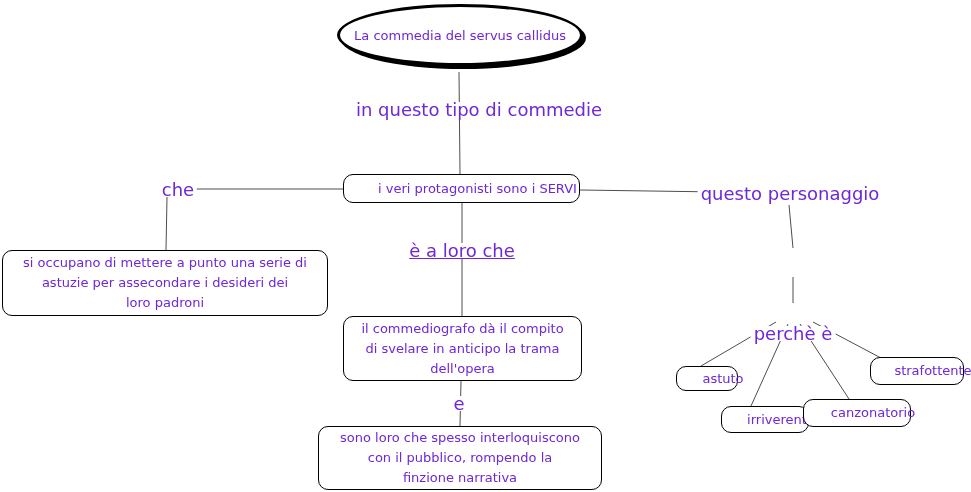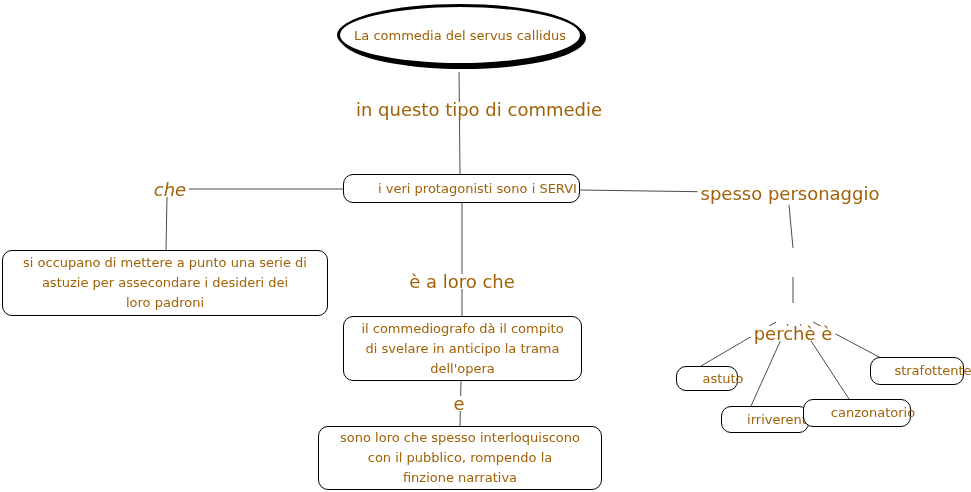--- a/index.html
+++ b/index.html
@@ -6,21 +6,21 @@
     margin: 0;
     padding: 0;
     background: #ffffff;
   }
   #canvas {
     position: relative;
     width: 971px;
     height: 492px;
     background: #ffffff;
     font-family: "DejaVu Sans", "Liberation Sans", sans-serif;
-    color: #a16207;
+    color: #6d28d9;
     overflow: hidden;
   }
   #links {
     position: absolute;
     left: 0;
     top: 0;
     width: 971px;
     height: 492px;
   }
   .node {
@@ -73,22 +73,22 @@
   #protagonisti  { left: 343px; top: 174px; width: 237px; height: 29px; }
   #astuzie       { left: 2px;   top: 250px; width: 326px; height: 66px; }
   #commediografo { left: 343px; top: 316px; width: 239px; height: 65px; }
   #interloq      { left: 318px; top: 426px; width: 284px; height: 64px; }
   #simpatico     { left: 663px; top: 248px; width: 260px; height: 29px; }
   #astuto        { left: 676px; top: 366px; width: 62px;  height: 25px; }
   #irriverente   { left: 721px; top: 406px; width: 88px;  height: 27px; }
   #canzonatorio  { left: 803px; top: 399px; width: 108px; height: 28px; }
   #strafottente  { left: 870px; top: 357px; width: 94px;  height: 28px; }
   #lbl-inquesto  { left: 479px; top: 102px; }
-  #lbl-che       { left: 170px; top: 182px; font-style: italic; }
-  #lbl-ealoroche { left: 462px; top: 274px; }
+  #lbl-che       { left: 178px; top: 182px; }
+  #lbl-ealoroche { left: 462px; top: 243px; text-decoration: underline; }
   #lbl-e         { left: 459px; top: 396px; }
   #lbl-questopers{ left: 790px; top: 186px; }
   #lbl-perchee   { left: 793px; top: 302px; margin-top: 24px; }
   line { stroke: #4d4d4d; stroke-width: 1; }
 </style>
 </head>
 <body>
 
 <div id="canvas">
 
@@ -133,17 +133,17 @@
   <div id="canzonatorio" class="node singleline">canzonatorio</div>
 
   <div id="lbl-inquesto" class="link-label">in questo tipo di commedie</div>
 
   <div id="lbl-che" class="link-label">che</div>
 
   <div id="lbl-ealoroche" class="link-label">è a loro che</div>
 
   <div id="lbl-e" class="link-label">e</div>
 
-  <div id="lbl-questopers" class="link-label">spesso personaggio</div>
+  <div id="lbl-questopers" class="link-label">questo personaggio</div>
 
   <div id="lbl-perchee" class="link-label">perchè è</div>
 
 </div>
 
 </body></html>

